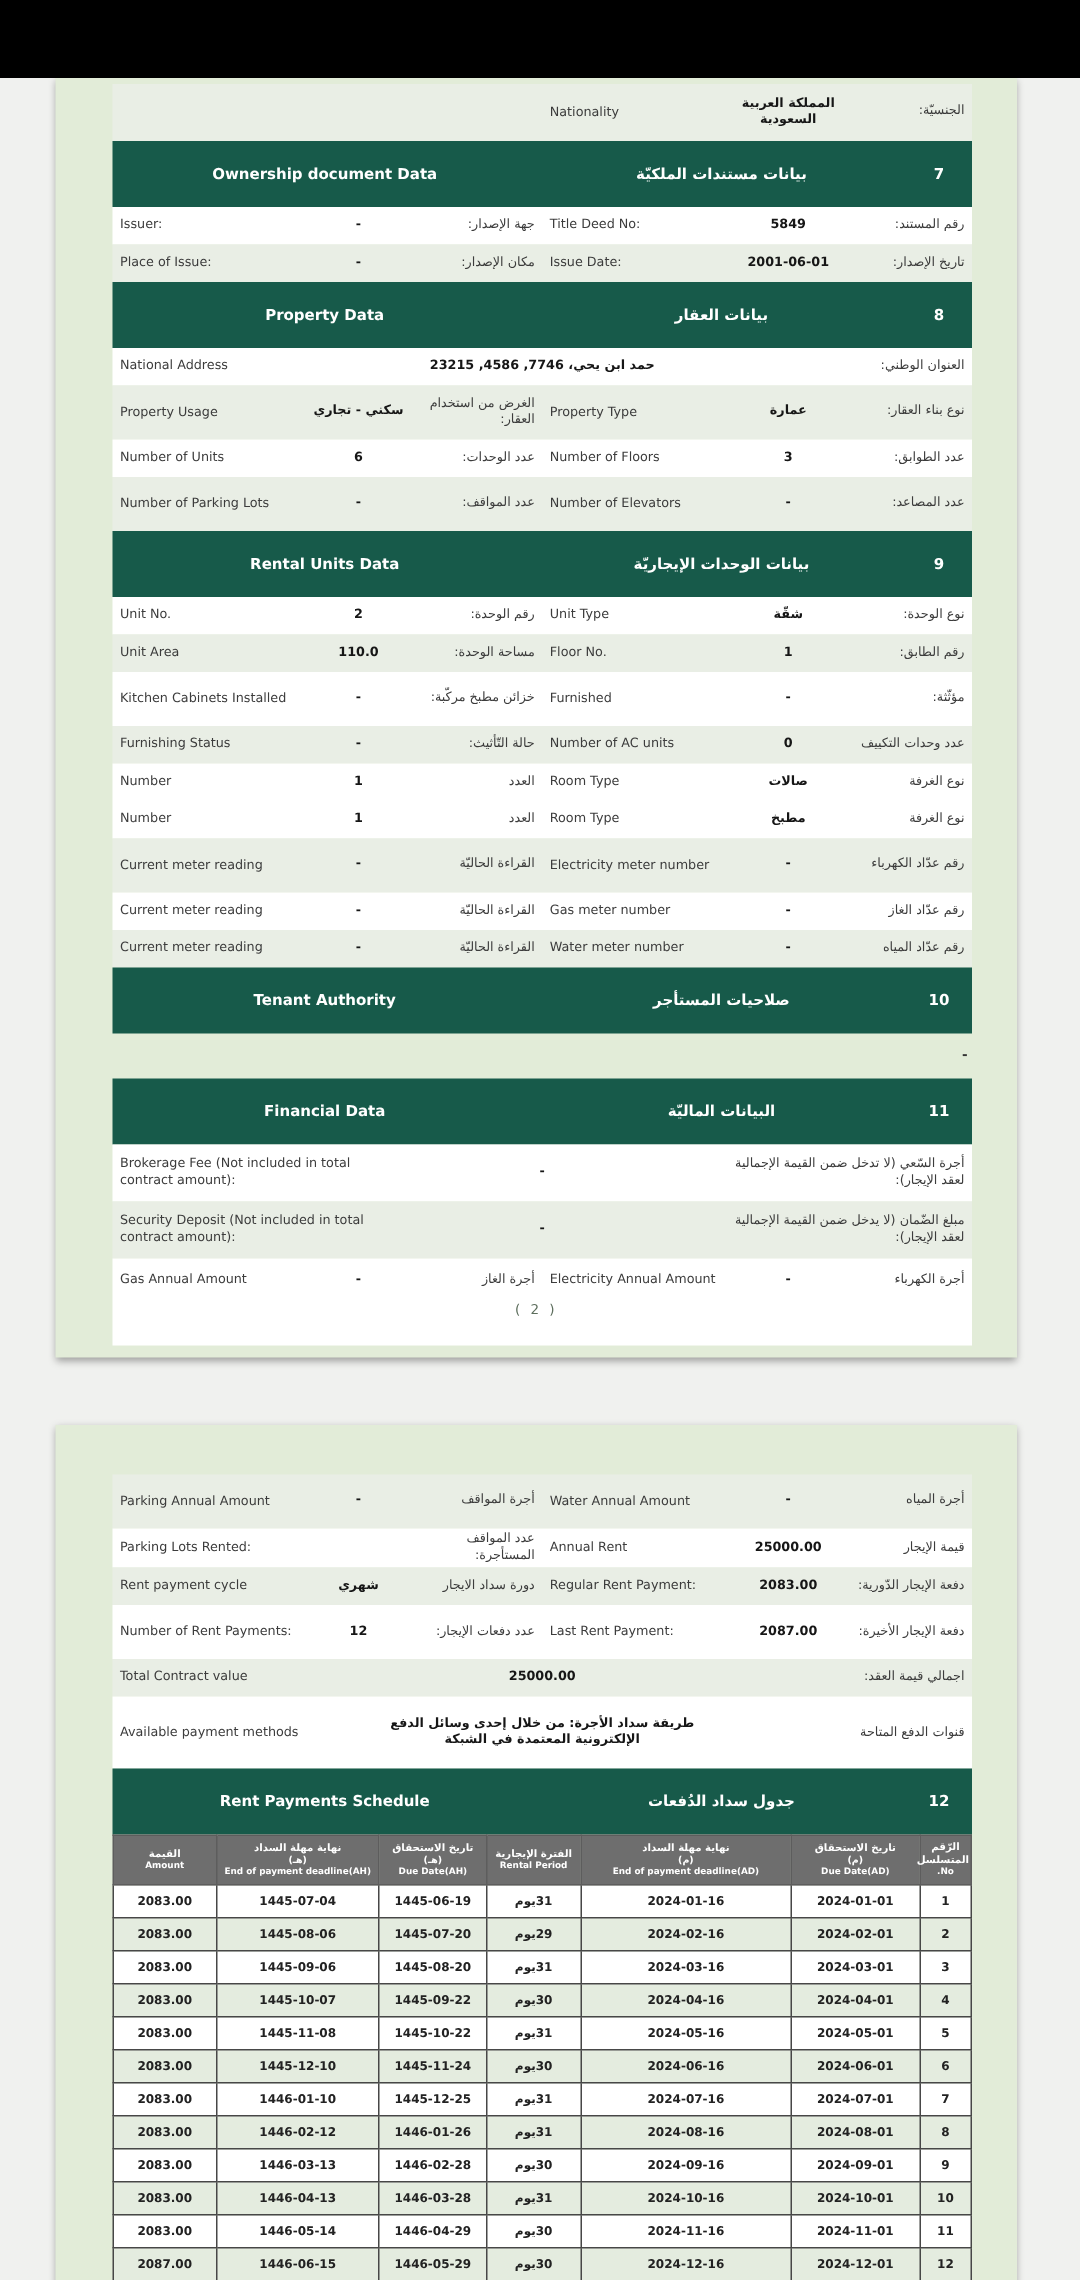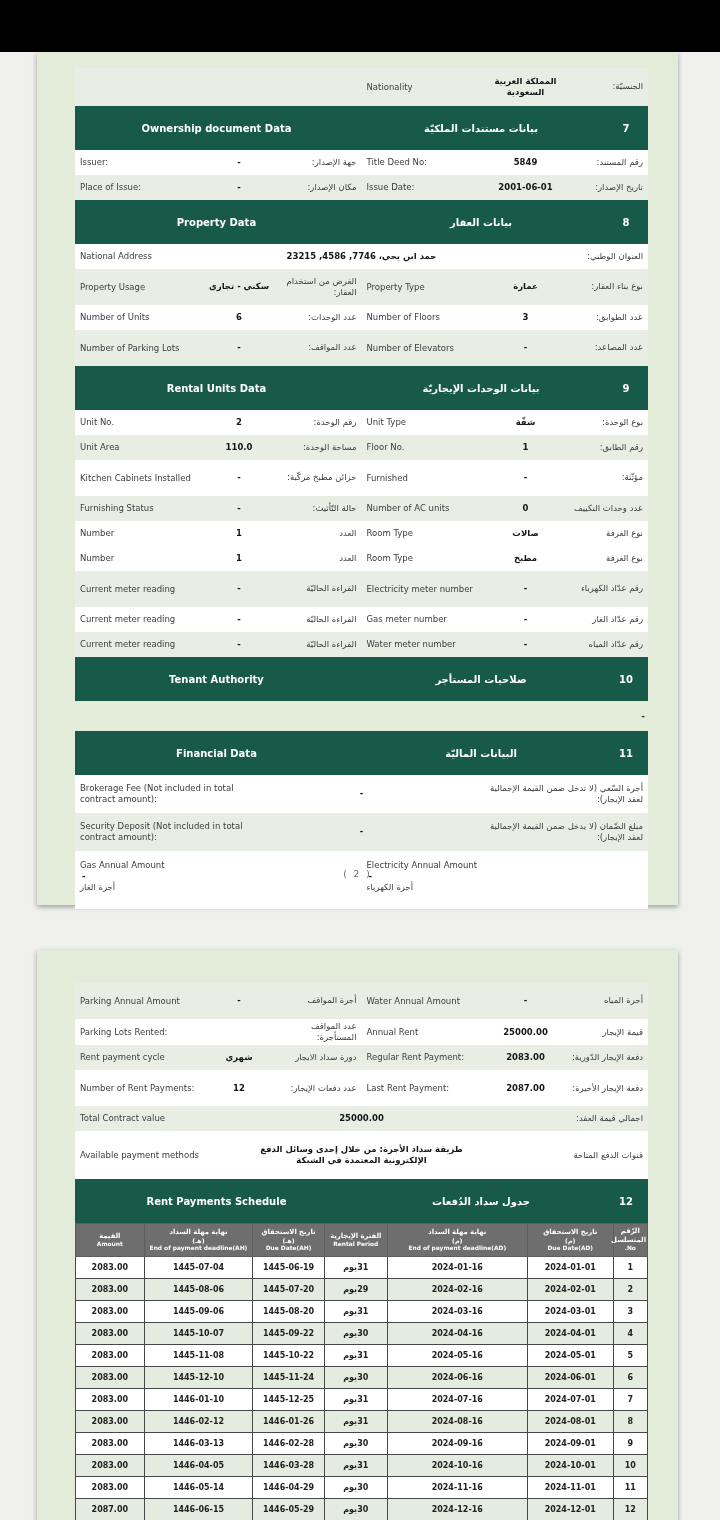--- a/index.html
+++ b/index.html
@@ -8,33 +8,33 @@
     background:#f0f1ef;
     font-family:"DejaVu Sans","Liberation Sans",sans-serif;
   }
   .topbar{position:absolute;left:0;top:0;width:720px;height:52px;background:#000;}
   .page{
     position:absolute;left:37px;width:641px;background:#e2ecd8;
     box-shadow:0 2px 5px rgba(0,0,0,0.35);
   }
   .page1{top:52px;height:853px;}
   .page2{top:950px;height:610px;}
-  .content{position:absolute;left:38px;right:30px;top:16px;}
+  .content{position:absolute;left:38px;right:30px;top:4px;}
   .page2 .content{top:33px;}
 
   
   .frow{display:flex;align-items:center;min-height:25px;font-size:8.5px;color:#3c3c3c;background:#fff;}
   .frow.stripe{background:#e9eee5;}
   .frow.t36{min-height:36px;}
   .frow.t38{min-height:38px;}
   .frow.t48{min-height:48px;}
   .frow.t58{min-height:58px;align-items:flex-start;}
   .frow.t58 .half{padding-top:9px;}
   .half{flex:1 1 50%;display:flex;align-items:center;padding:2px 5px;min-width:0;}
-  .frow.t58 .half{align-items:flex-start;flex-direction:column;}
+  .frow.t58 .half{align-items:center;}
   .cl-en{flex:0 0 43%;text-align:left;line-height:1.25;}
   .cl-val{flex:1 1 auto;text-align:center;font-weight:bold;color:#161616;line-height:1.3;padding:0 2px;}
   .cl-ar{flex:0 0 28%;text-align:right;direction:rtl;line-height:1.3;}
   .full{flex:1 1 100%;display:flex;align-items:center;padding:2px 5px;}
   .full .cl-en{flex:0 0 29%;}
   .full .cl-ar{flex:0 0 29%;}
   .dashrow{height:30px;display:flex;align-items:center;justify-content:flex-end;
     font-size:9px;font-weight:bold;color:#333;background:transparent;padding-right:3px;}
 
   
@@ -504,21 +504,21 @@
               <td>2083.00</td>
               <td>1446-03-13</td>
               <td>1446-02-28</td>
               <td dir="rtl">30يوم</td>
               <td>2024-09-16</td>
               <td>2024-09-01</td>
               <td>9</td>
             </tr>
             <tr class="alt">
               <td>2083.00</td>
-              <td>1446-04-05</td>
+              <td>1446-04-13</td>
               <td>1446-03-28</td>
               <td dir="rtl">31يوم</td>
               <td>2024-10-16</td>
               <td>2024-10-01</td>
               <td>10</td>
             </tr>
             <tr>
               <td>2083.00</td>
               <td>1446-05-14</td>
               <td>1446-04-29</td>

